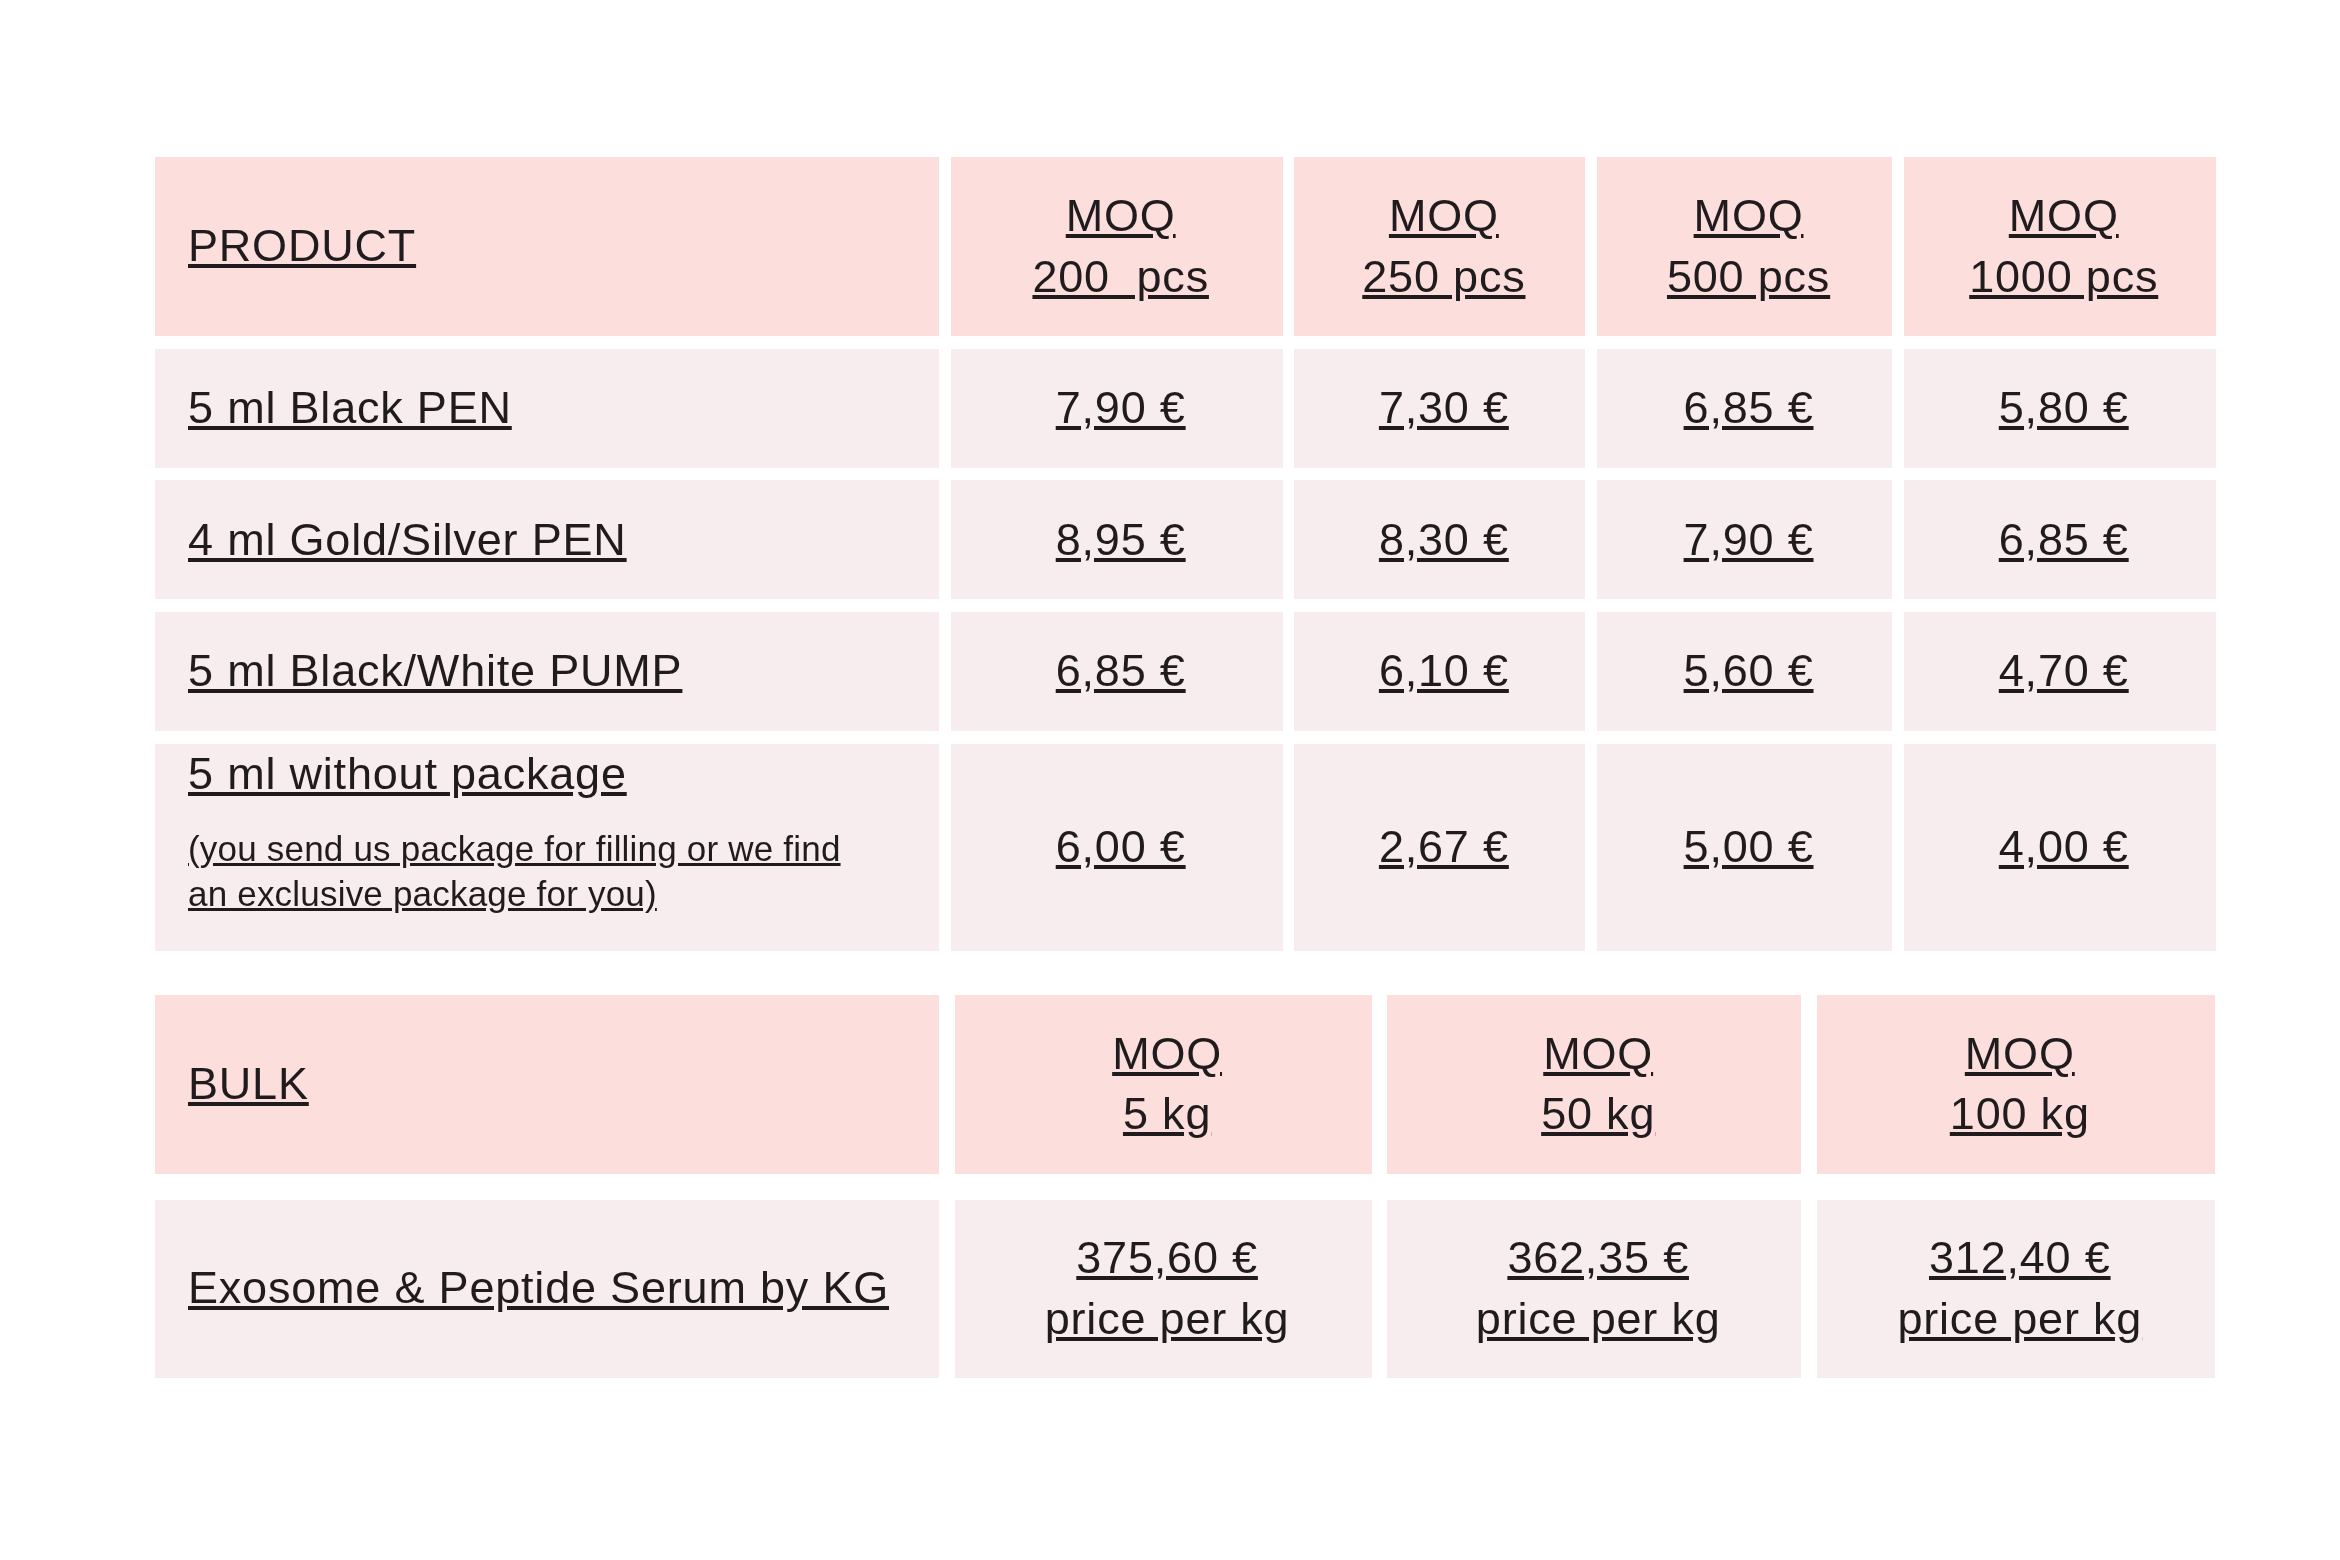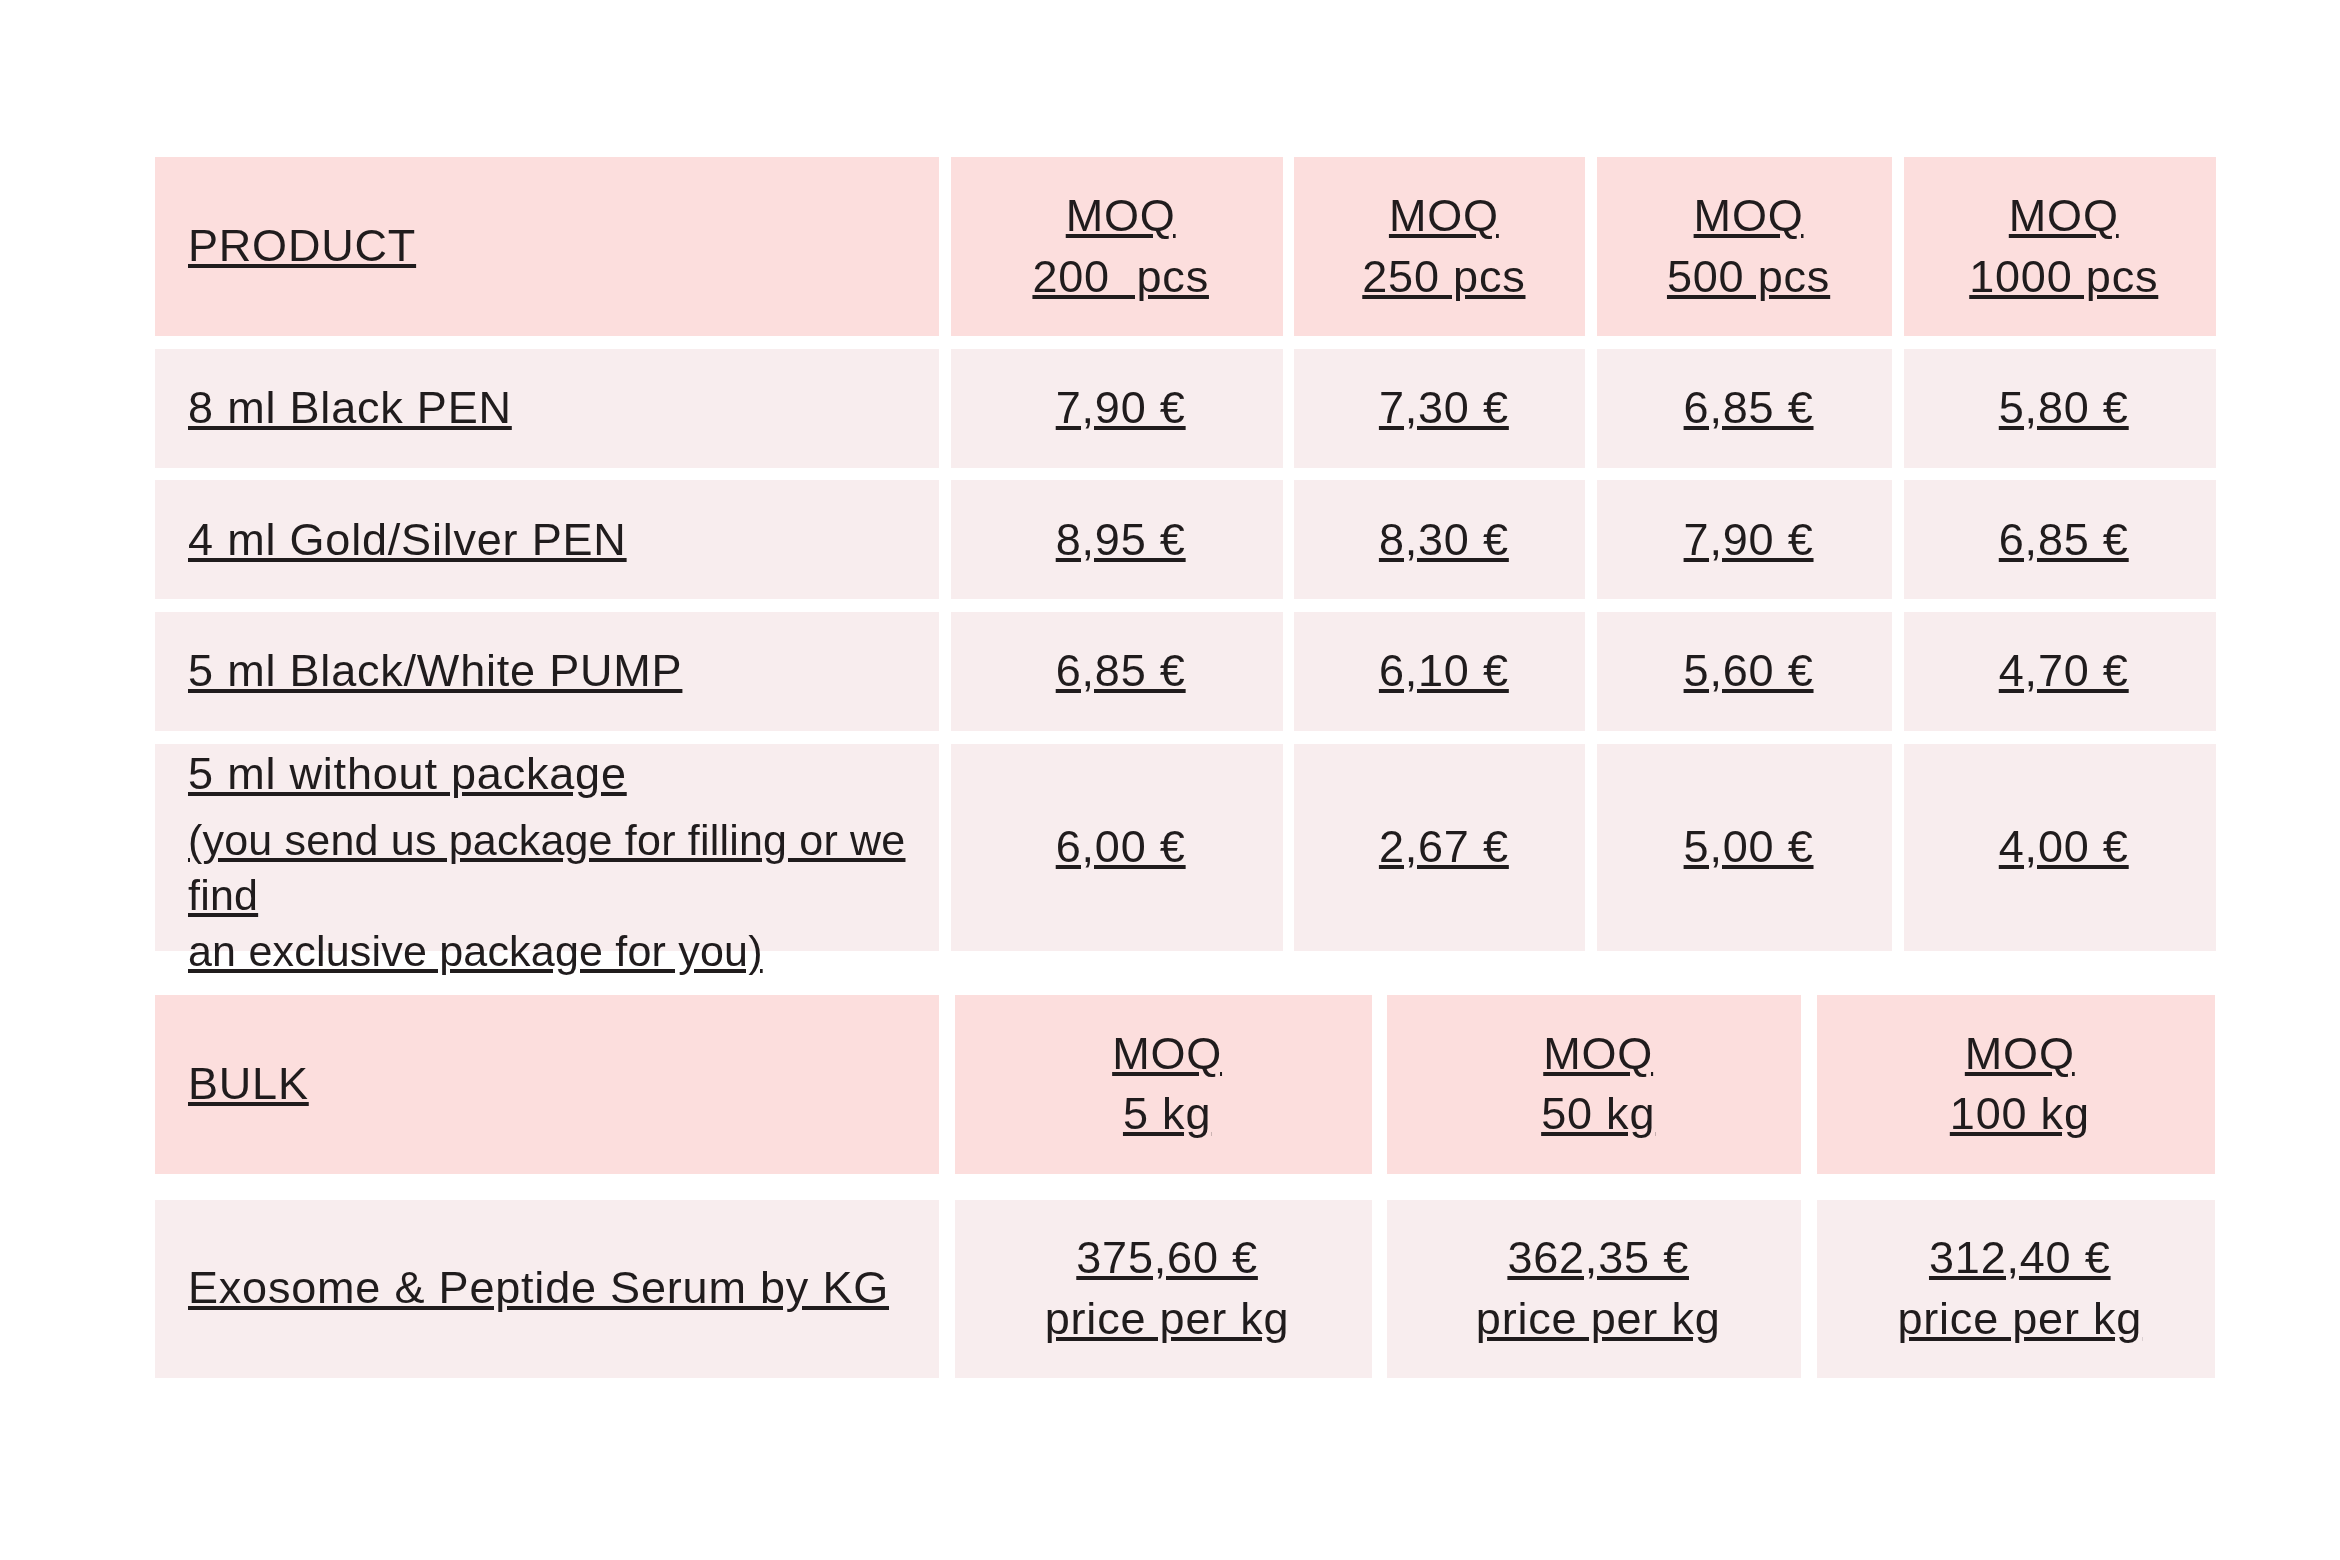--- a/index.html
+++ b/index.html
@@ -57,24 +57,24 @@
     justify-content: flex-start;
     text-align: left;
     padding-left: 33px;
     padding-right: 27px;
   }
   .cell.stack { flex-direction: column; }
   .cell.label.stack { align-items: flex-start; }
   .line { display: block; white-space: pre-wrap; }
   .note {
     display: block;
-    font-size: 43px;
+    font-size: 35px;
     line-height: 1.3;
     letter-spacing: 0.2px;
-    margin-top: 8px;
+    margin-top: 21px;
     white-space: pre-line;
   }
 </style>
 </head>
 <body>
 
 <div class="sheet">
   <div class="pricing">
 
     <section class="grid top">
@@ -93,21 +93,21 @@
       <div class="cell hdr stack">
         <span class="line">MOQ</span>
         <span class="line">500 pcs</span>
       </div>
       <div class="cell hdr stack">
         <span class="line">MOQ</span>
         <span class="line">1000 pcs</span>
       </div>
 
       <div class="cell row label">
-        <span class="line">8 ml Black PEN</span>
+        <span class="line">5 ml Black PEN</span>
       </div>
       <div class="cell row">
           <span class="line">7,90 €</span>
         </div>
       <div class="cell row">
           <span class="line">7,30 €</span>
         </div>
       <div class="cell row">
           <span class="line">6,85 €</span>
         </div>

